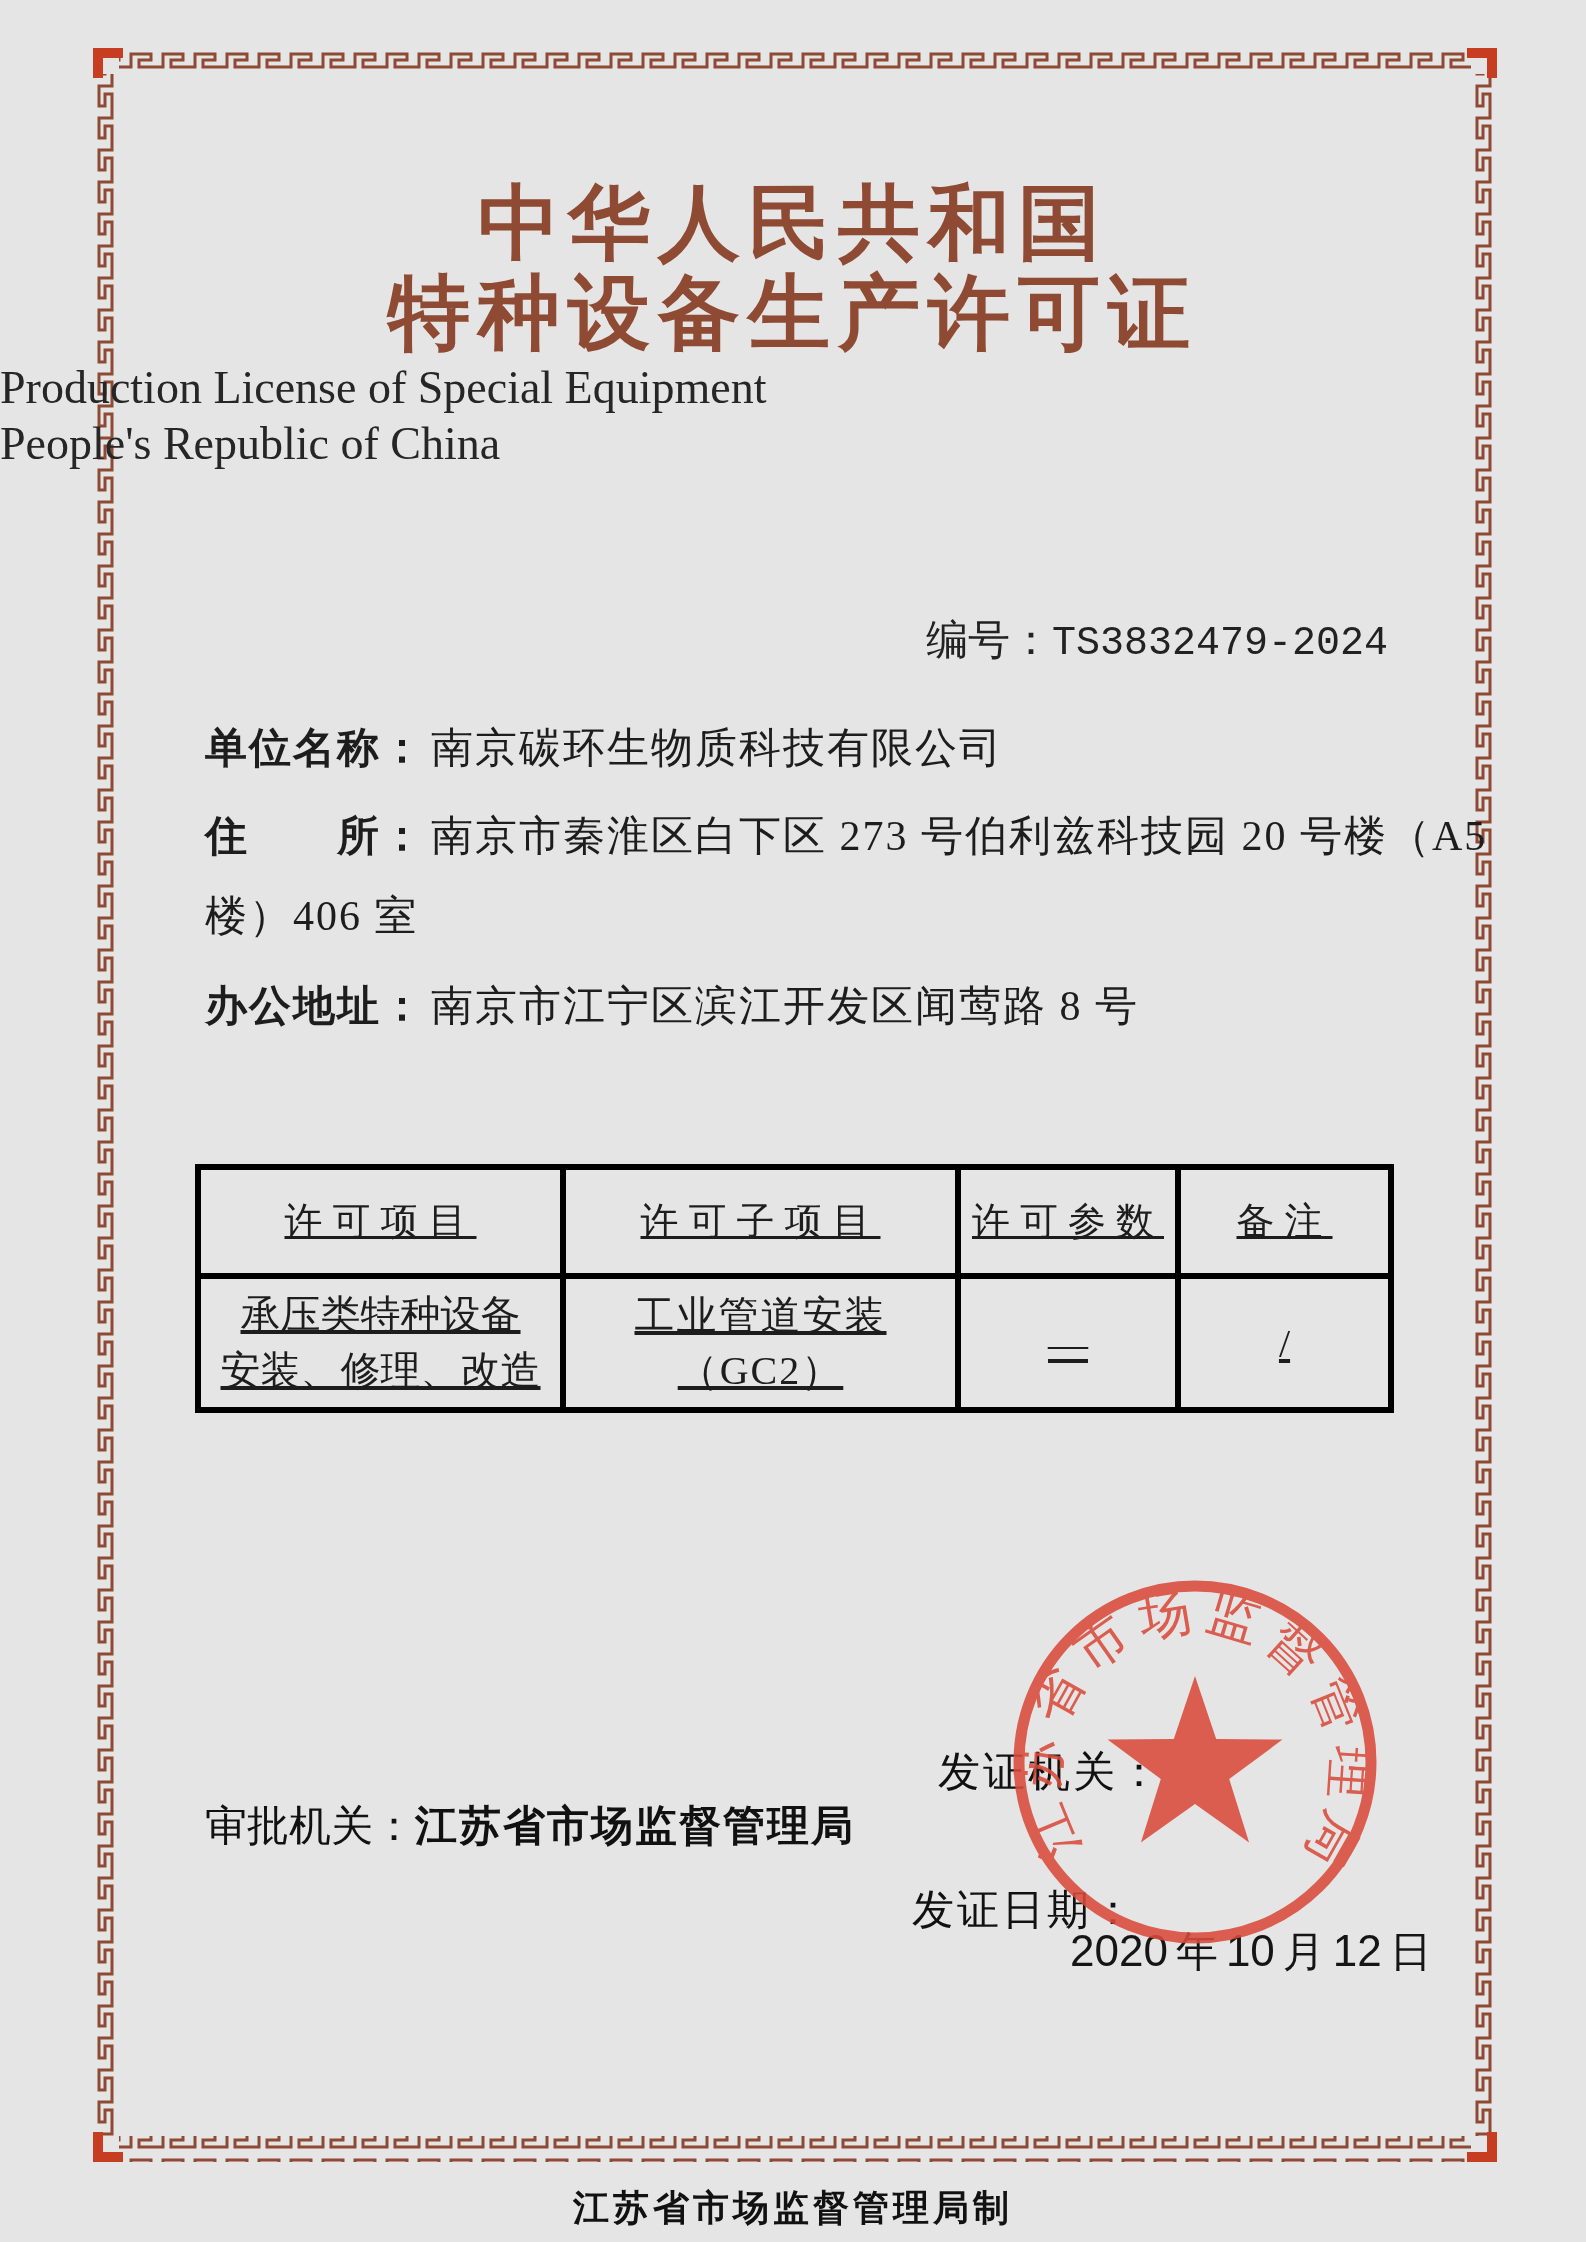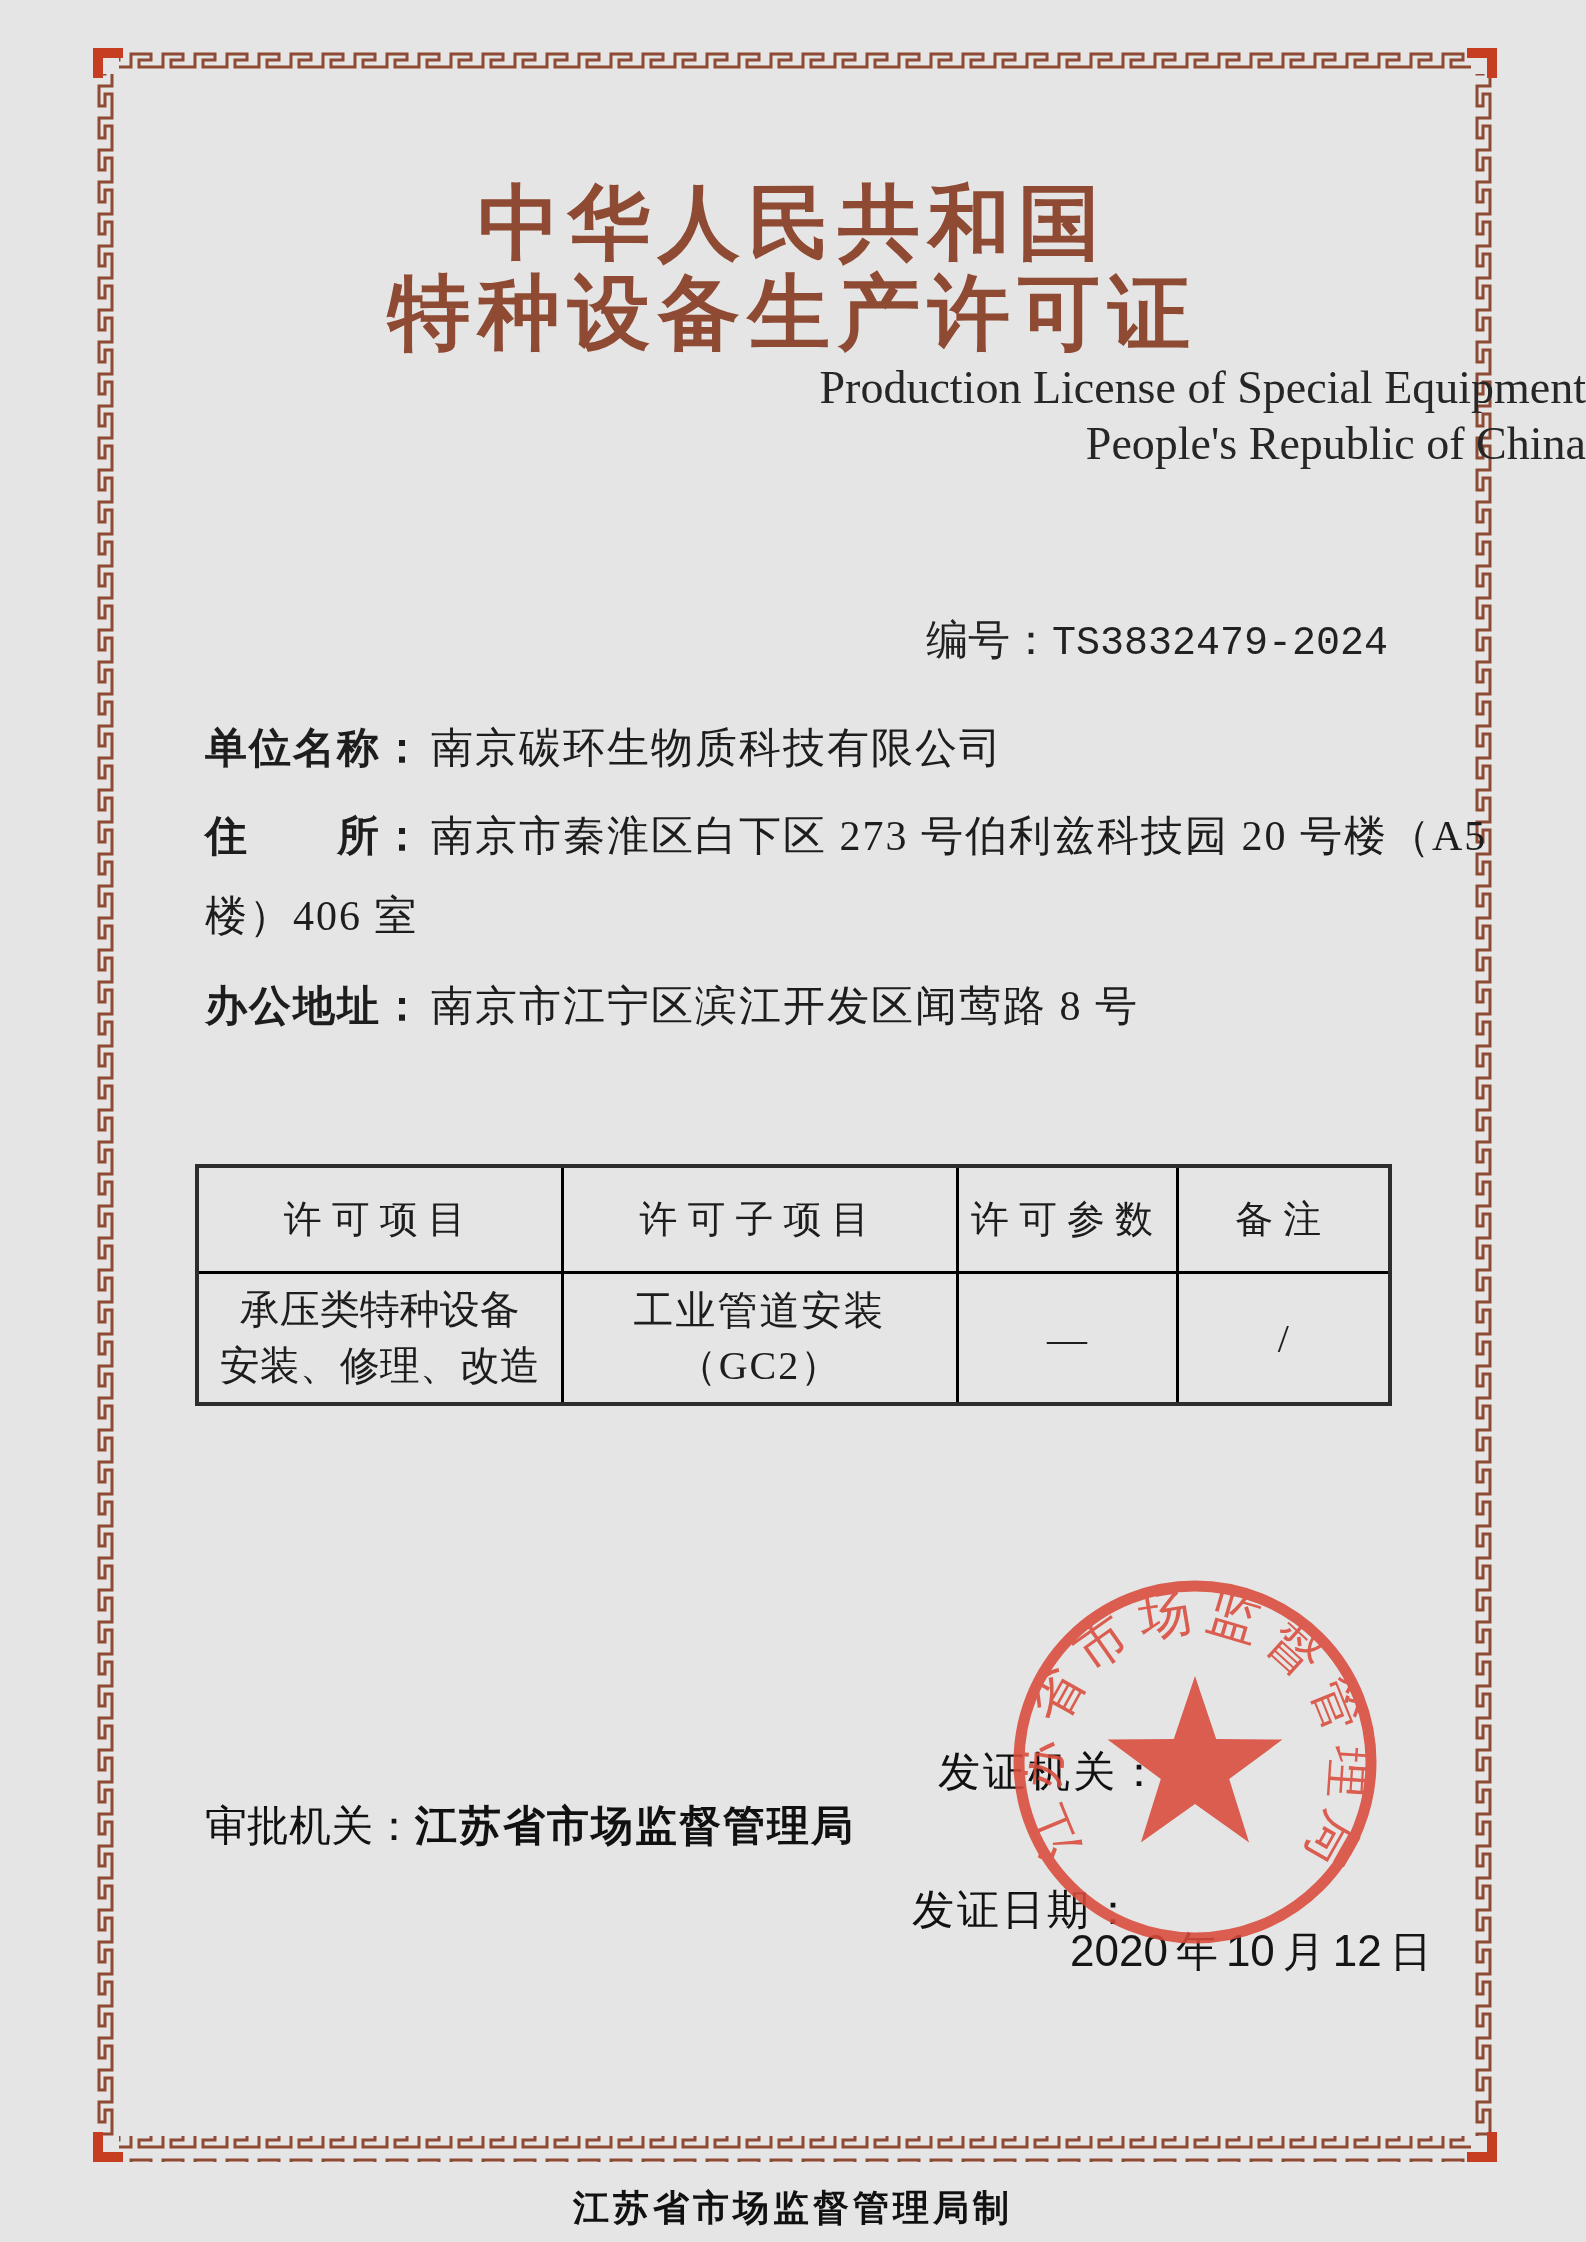--- a/index.html
+++ b/index.html
@@ -26,21 +26,21 @@
     font-family:"Liberation Sans", sans-serif;
     font-weight:bold;
     color:var(--brown);
     font-size:82px;
     letter-spacing:8px;
     line-height:90px;
     white-space:nowrap;
   }
   .title-en{
     left:0; width:100%;
-    text-align:right;
+    text-align:left;
     font-family:"Liberation Serif", serif;
     color:#262626;
     font-size:46px;
     line-height:52px;
     white-space:nowrap;
   }
   
   .license-no-line{
     top:612px; right:198px;
     font-size:42px;
@@ -64,24 +64,25 @@
   table.license-table{
     position:absolute;
     left:195px; top:1164px;
     width:1193px;
     border-collapse:collapse;
     table-layout:fixed;
     font-size:40px;
     color:#1d1d1d;
   }
   table.license-table th, table.license-table td{
-    border:3px solid #000000;
+    border:6px solid #000000;
     text-align:center;
     vertical-align:middle;
     padding:0;
+    text-decoration:underline;
   }
   table.license-table{border:4px solid #2d2d2d;}
   table.license-table th{
     height:103px;
     font-weight:normal;
     font-size:38px;
     letter-spacing:10px;
   }
   table.license-table td{height:128px;}
   td.cell-item{

